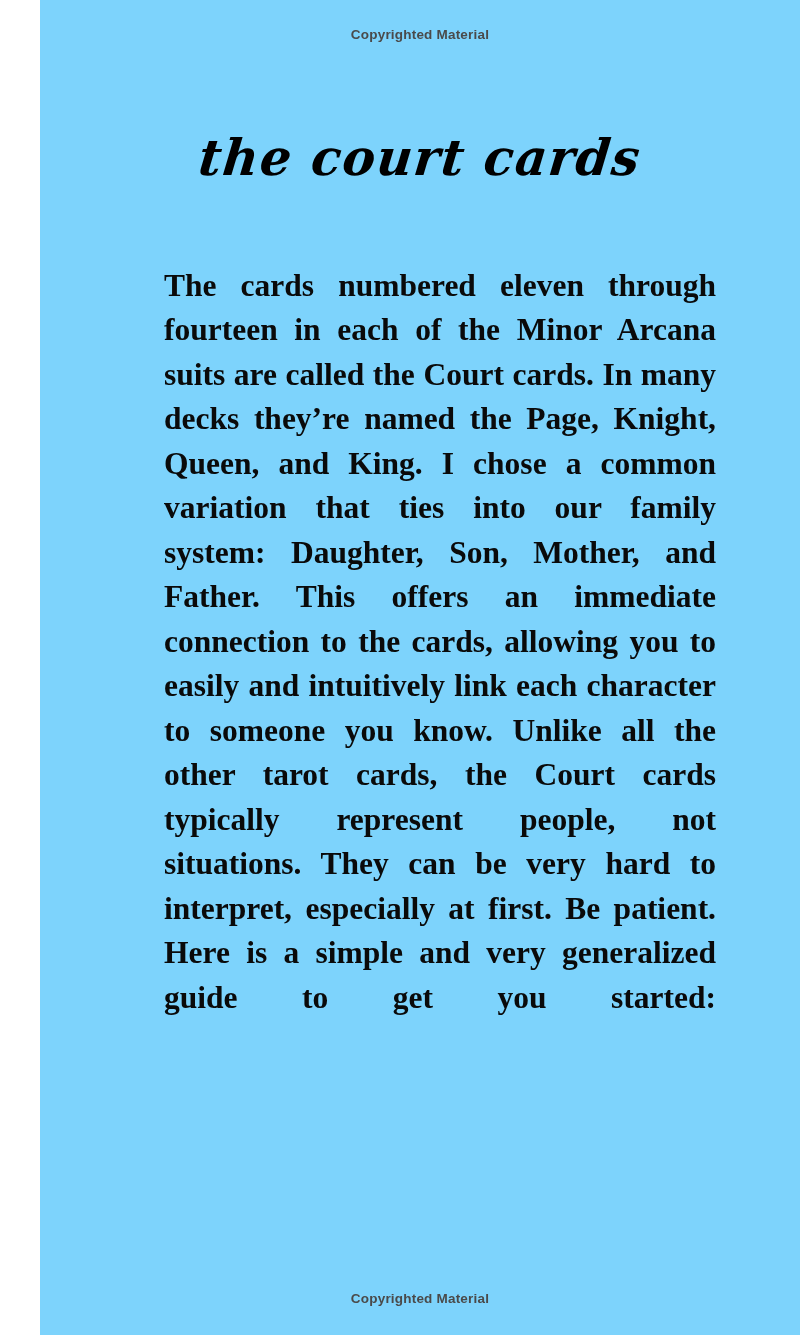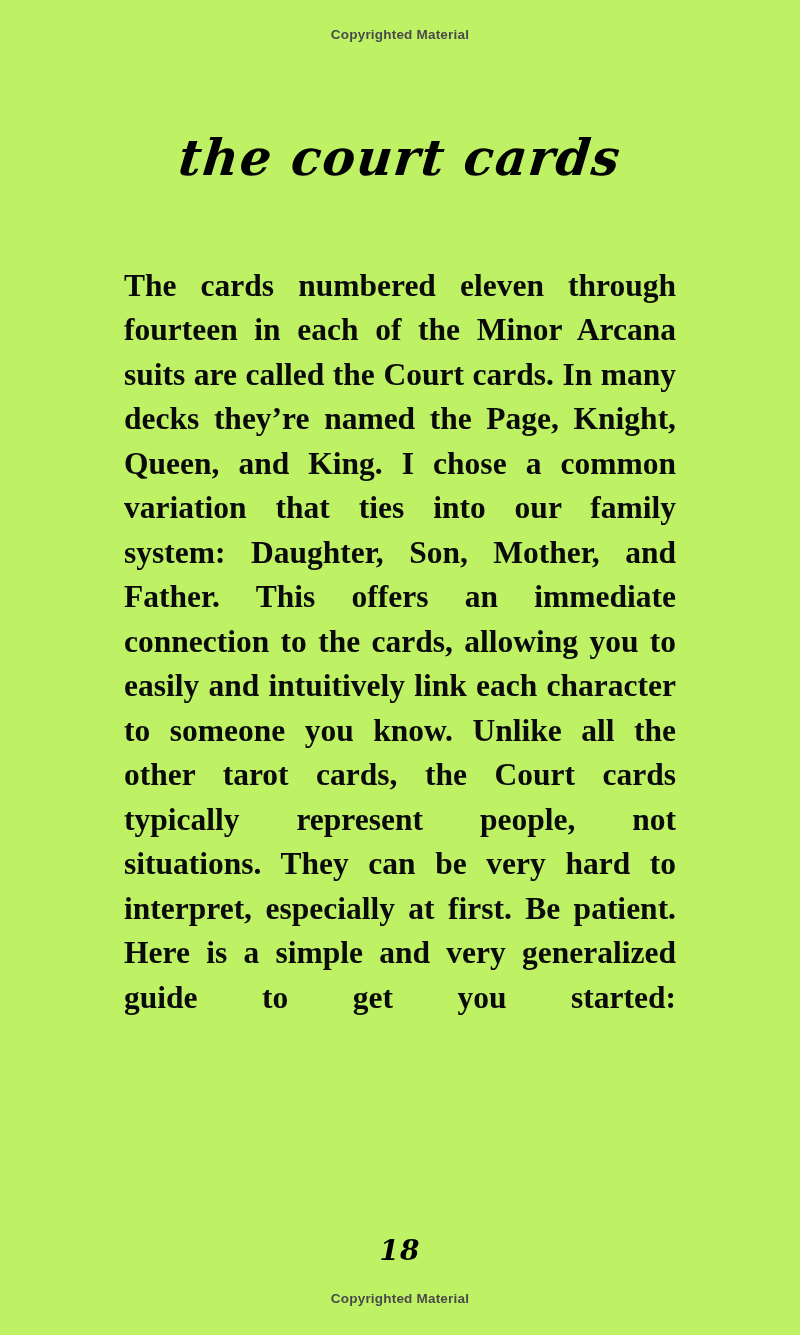--- a/index.html
+++ b/index.html
@@ -12,21 +12,22 @@
     height: 1335px;
     position: relative;
     font-family: "Liberation Serif", serif;
     color: #111111;
     overflow: hidden;
   }
 
   .page {
     position: absolute;
     inset: 0;
-    background: #bef264;
+    background: #7dd3fc;
+    margin-left: 40px;
   }
 
   .watermark {
     position: absolute;
     left: 0;
     right: 0;
     text-align: center;
     font-family: "Liberation Sans", sans-serif;
     font-size: 13.5px;
     font-weight: 700;
@@ -91,17 +92,16 @@
 <body>
 
 <div class="page">
 
   <div class="watermark top">Copyrighted Material</div>
 
   <h1 class="chapter-title">the court cards</h1>
 
   <p class="body-text">The cards numbered eleven through fourteen in each of the Minor Arcana suits are called the Court cards. In many decks they’re named the Page, Knight, Queen, and King. I chose a common variation that ties into our family system: Daughter, Son, Mother, and Father. This offers an immediate connection to the cards, allowing you to easily and intuitively link each character to someone you know. Unlike all the other tarot cards, the Court cards typically represent people, not situations. They can be very hard to interpret, especially at first. Be patient. Here is a simple and very generalized guide to get you started:</p>
 
-  <div class="folio">18</div>
 
   <div class="watermark bottom">Copyrighted Material</div>
 
 </div>
 
 </body></html>

